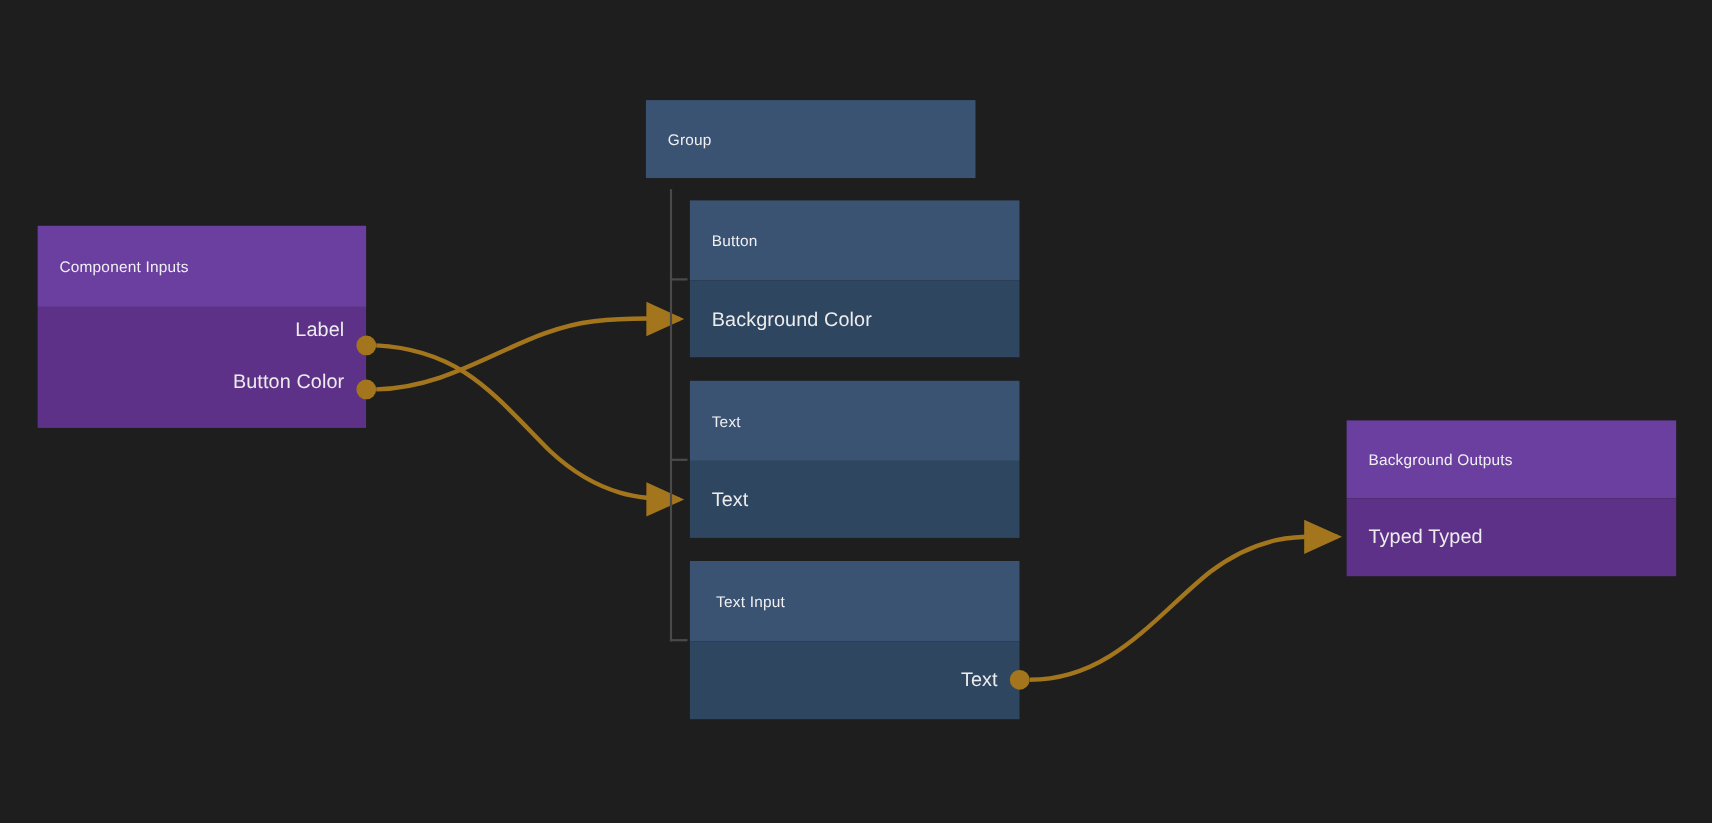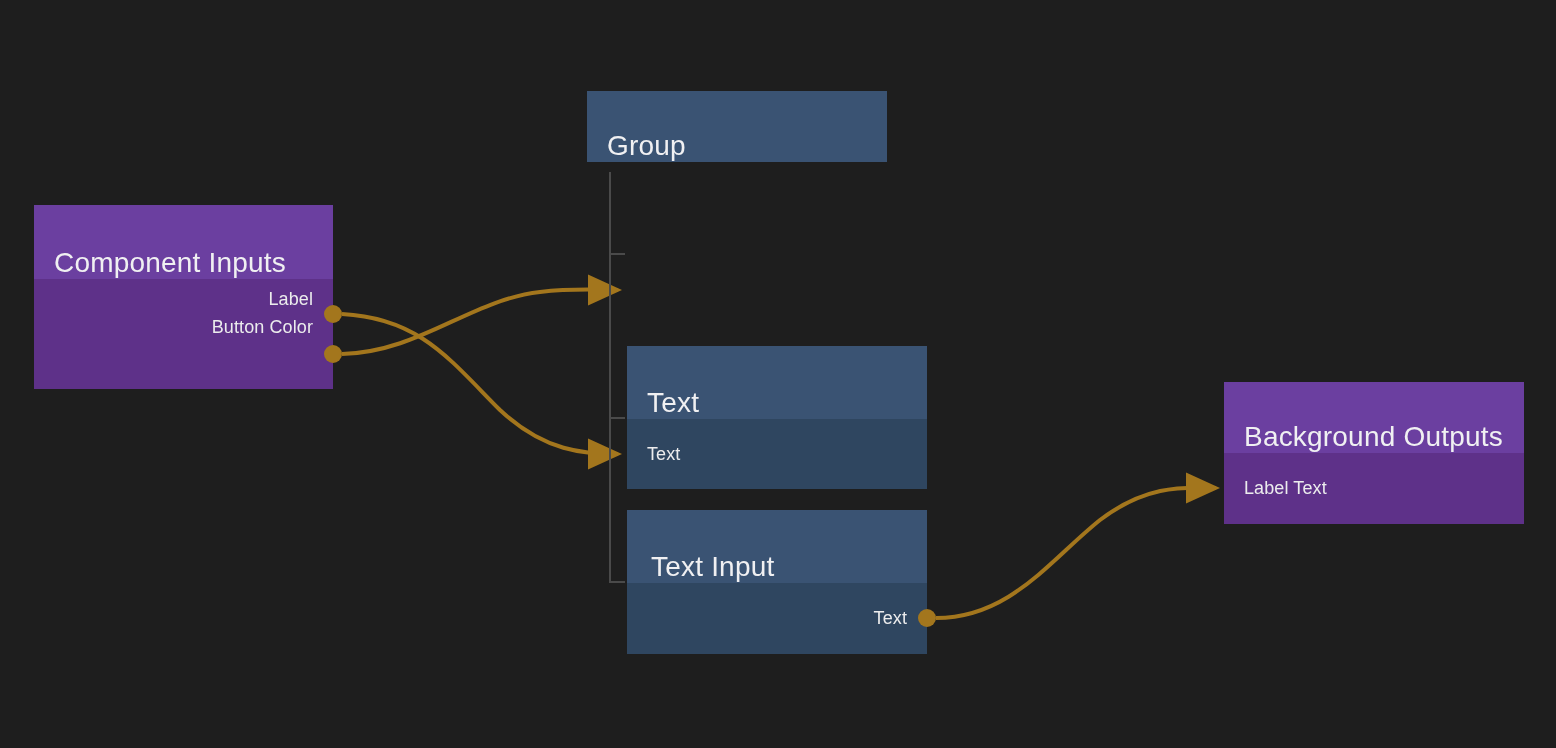--- a/index.html
+++ b/index.html
@@ -27,23 +27,23 @@
     pointer-events: none;
   }
   .node {
     position: absolute;
     box-sizing: border-box;
     overflow: hidden;
   }
   .node-header {
     box-sizing: border-box;
     display: flex;
-    align-items: flex-end;
+    align-items: center;
     color: #f0f0f2;
-    font-size: 28px;
+    font-size: 14px;
     letter-spacing: 0.2px;
     padding: 0 20px;
   }
   .node-body {
     box-sizing: border-box;
     position: relative;
   }
   .port-row {
     box-sizing: border-box;
     display: flex;
@@ -109,34 +109,44 @@
   <div class="tree-line" style="left:609px; top:581px; width:16px; height:2px;"></div>
 
   <div class="node purple" style="left:34px; top:205px; width:299px; height:184px;">
     <div class="node-header" style="height:74px;">
       <span>Component Inputs</span>
     </div>
     <div class="node-body" style="height:110px;">
       <div class="port-row out" style="position:absolute; left:0; top:0; width:100%; height:40px;">
         <span>Label</span>
       </div>
-      <div class="port-row out" style="position:absolute; left:0; top:28px; width:100%; height:40px;">
+      <div class="port-row out" style="position:absolute; left:0; top:48px; width:100%; height:40px;">
         <span>Button Color</span>
       </div>
     </div>
   </div>
   <div class="port-dot" style="left:324px; top:305px;"></div>
   <div class="port-dot" style="left:324px; top:345px;"></div>
 
   <div class="node blue" style="left:587px; top:91px; width:300px; height:71px;">
     <div class="node-header" style="height:71px;">
       <span>Group</span>
     </div>
   </div>
 
+  <div class="node blue" style="left:627px; top:182px; width:300px; height:143px;">
+    <div class="node-header" style="height:73px;">
+      <span>Button</span>
+    </div>
+    <div class="node-body" style="height:70px;">
+      <div class="port-row in">
+        <span>Background Color</span>
+      </div>
+    </div>
+  </div>
 
   <div class="node blue" style="left:627px; top:346px; width:300px; height:143px;">
     <div class="node-header" style="height:73px;">
       <span>Text</span>
     </div>
     <div class="node-body" style="height:70px;">
       <div class="port-row in">
         <span>Text</span>
       </div>
     </div>
@@ -153,18 +163,18 @@
     </div>
   </div>
   <div class="port-dot" style="left:918px; top:609px;"></div>
 
   <div class="node purple" style="left:1224px; top:382px; width:300px; height:142px;">
     <div class="node-header" style="height:71px;">
       <span>Background Outputs</span>
     </div>
     <div class="node-body" style="height:71px;">
       <div class="port-row in">
-        <span>Label Text</span>
+        <span>Typed Typed</span>
       </div>
     </div>
   </div>
 
 </div>
 
 </body></html>

